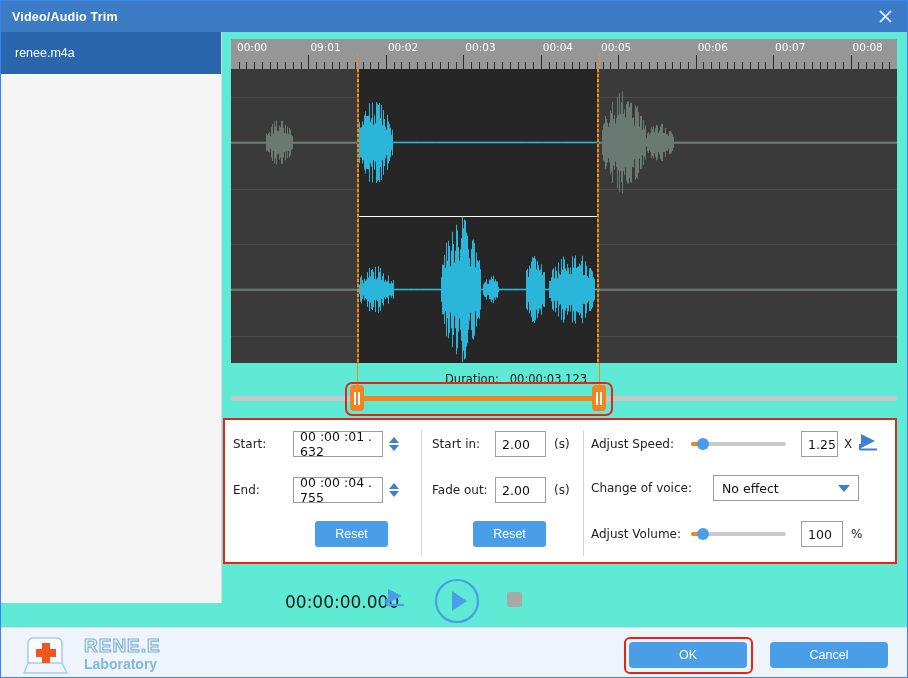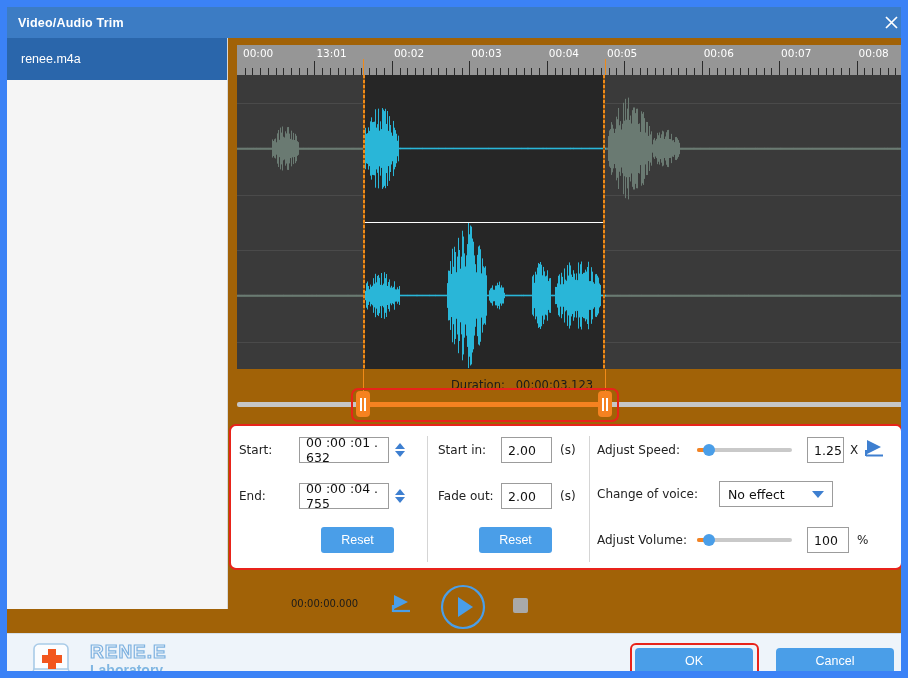--- a/index.html
+++ b/index.html
@@ -5,22 +5,22 @@
   * { box-sizing: border-box; margin: 0; padding: 0; }
   html, body {
     width: 908px; height: 678px;
     font-family: "Liberation Sans", sans-serif;
     overflow: hidden;
     background: #ffffff;
   }
   #app {
     position: relative;
     width: 908px; height: 678px;
-    background: #a16207;
-    border: 7px solid #3b82f6;
+    background: #5eead4;
+    border: 1px solid #3b82f6;
     overflow: hidden;
   }
 
   
   #titlebar {
     position: absolute; left: 0; top: 0;
     width: 908px; height: 31px;
     background: #3c7cc4;
     display: flex; align-items: center;
   }
@@ -125,21 +125,21 @@
     width: 293px; height: 34px;
     border: 2px solid #e8231a; border-radius: 7px;
     pointer-events: none;
   }
 
   
   #controls {
     position: absolute; left: 222px; top: 417px;
     width: 674px; height: 146px;
     background: #ffffff;
-    border: 2px solid #e8231a; border-radius: 7px;
+    border: 2px solid #e8231a; border-radius: 0;
   }
   .cdivider { position:absolute; top:10px; width:1px; height:126px; background:#d5d5d5; }
   .crow { position:absolute; display:flex; align-items:center; }
   .clabel { font-size: 12px; color: #222; font-family: "DejaVu Sans", sans-serif; }
   .tbox {
     height: 26px; border: 1px solid #9c9c9c; background:#fff;
     display:flex; align-items:center; padding: 0 6px;
     font-size: 12.5px; color: #111;
     font-family: "DejaVu Sans", sans-serif;
   }
@@ -162,21 +162,21 @@
     display:flex; align-items:center; justify-content:space-between;
     padding: 0 8px; font-size:12.5px; color:#111; cursor:pointer;
     font-family:"DejaVu Sans", sans-serif;
   }
   .caret { width:0;height:0;border-left:6px solid transparent;border-right:6px solid transparent;border-top:7px solid #3e7fd0; }
 
   
   #transport { position:absolute; left:222px; top:575px; width:674px; height:50px; }
   #cur-time {
     position:absolute; left:62px; top:16px;
-    font-size:10px; color:#1a1a1a;
+    font-size:17px; color:#1a1a1a;
     font-family:"DejaVu Sans", sans-serif;
   }
   #preview-play { position:absolute; left:160px; top:10px; cursor:pointer; }
   #play-big { position:absolute; left:210px; top:1px; cursor:pointer; }
   #stop-btn {
     position:absolute; left:284px; top:16px; width:15px; height:15px;
     background:#a9a9a9; border-radius:2px; cursor:pointer;
   }
 
   
@@ -222,21 +222,21 @@
       <div class="rlabel" style="left: 6px;">00:00</div>
       <div class="minortick" style="left: 7.74419px;"></div>
       <div class="minortick" style="left: 15.4884px;"></div>
       <div class="minortick" style="left: 23.2326px;"></div>
       <div class="minortick" style="left: 30.9767px;"></div>
       <div class="minortick" style="left: 38.7209px;"></div>
       <div class="minortick" style="left: 46.4651px;"></div>
       <div class="minortick" style="left: 54.2093px;"></div>
       <div class="minortick" style="left: 61.9535px;"></div>
       <div class="minortick" style="left: 69.6977px;"></div>
-      <div class="rlabel" style="left: 79.4419px;">13:01</div>
+      <div class="rlabel" style="left: 79.4419px;">09:01</div>
       <div class="majortick" style="left: 77.4419px;"></div>
       <div class="minortick" style="left: 85.186px;"></div>
       <div class="minortick" style="left: 92.9302px;"></div>
       <div class="minortick" style="left: 100.674px;"></div>
       <div class="minortick" style="left: 108.419px;"></div>
       <div class="minortick" style="left: 116.163px;"></div>
       <div class="minortick" style="left: 123.907px;"></div>
       <div class="minortick" style="left: 131.651px;"></div>
       <div class="minortick" style="left: 139.395px;"></div>
       <div class="minortick" style="left: 147.14px;"></div>
@@ -1737,21 +1737,21 @@
         <svg width="23" height="20" viewBox="0 0 23 20" aria-hidden="true">
           <path d="M4 2 L18 9 L4 16 Z" fill="#3e7fd0"></path>
           <path d="M3 17.5 H20" stroke="#3e7fd0" stroke-width="2" fill="none"></path>
           <path d="M3 12 V18" stroke="#3e7fd0" stroke-width="2" fill="none"></path>
         </svg>
       </span>
     </div>
 
     <div class="crow" style="left:366px; top:55px;">
       <div class="clabel" style="width:122px;">Change of voice:</div>
-      <div class="selectbox" style="width:114px;">
+      <div class="selectbox" style="width:146px;">
         <span>No effect</span>
         <span class="caret"></span>
       </div>
     </div>
 
     <div class="crow" style="left:366px; top:101px;">
       <div class="clabel" style="width:100px;">Adjust Volume:</div>
       <div class="slider" id="vol-slider" style="width:95px;">
         <div class="strack" style="width:95px;"></div>
         <div class="sfill" id="vol-fill" style="width: 11.4px;"></div>

